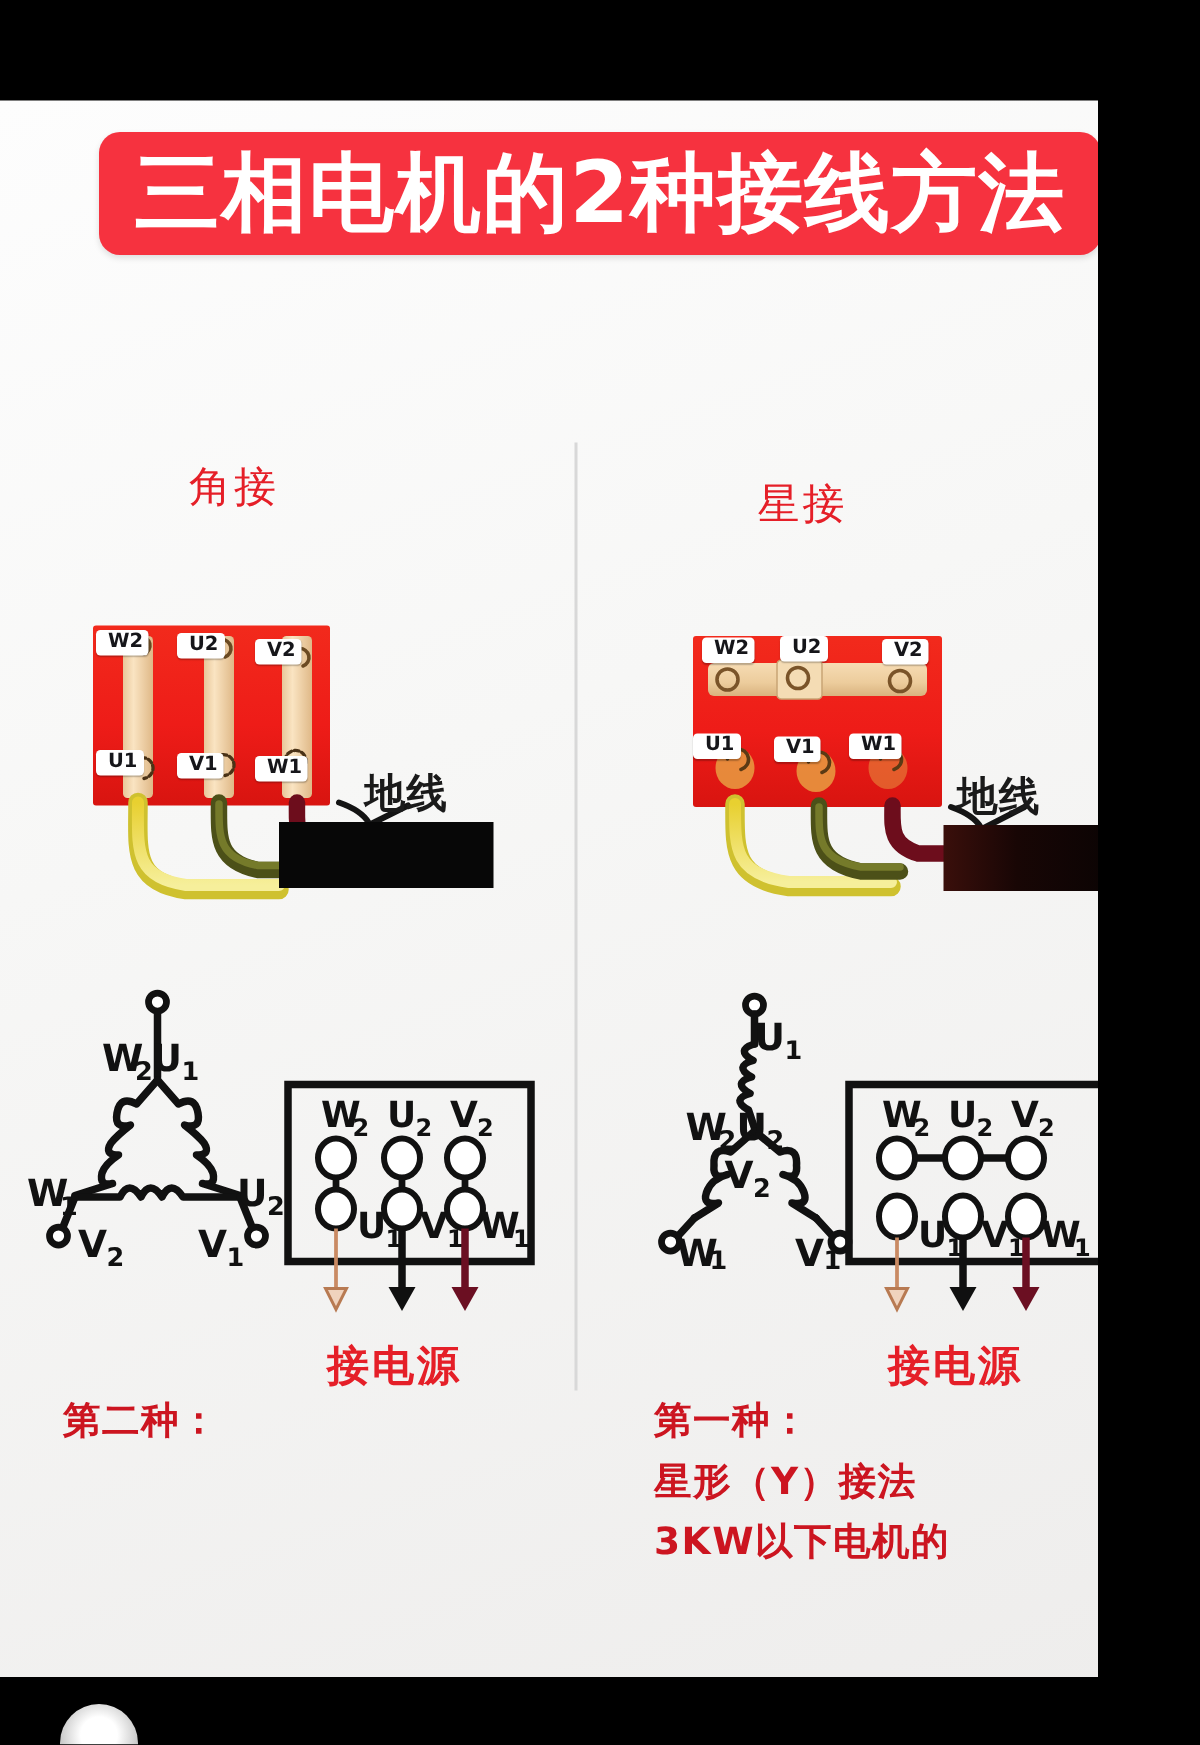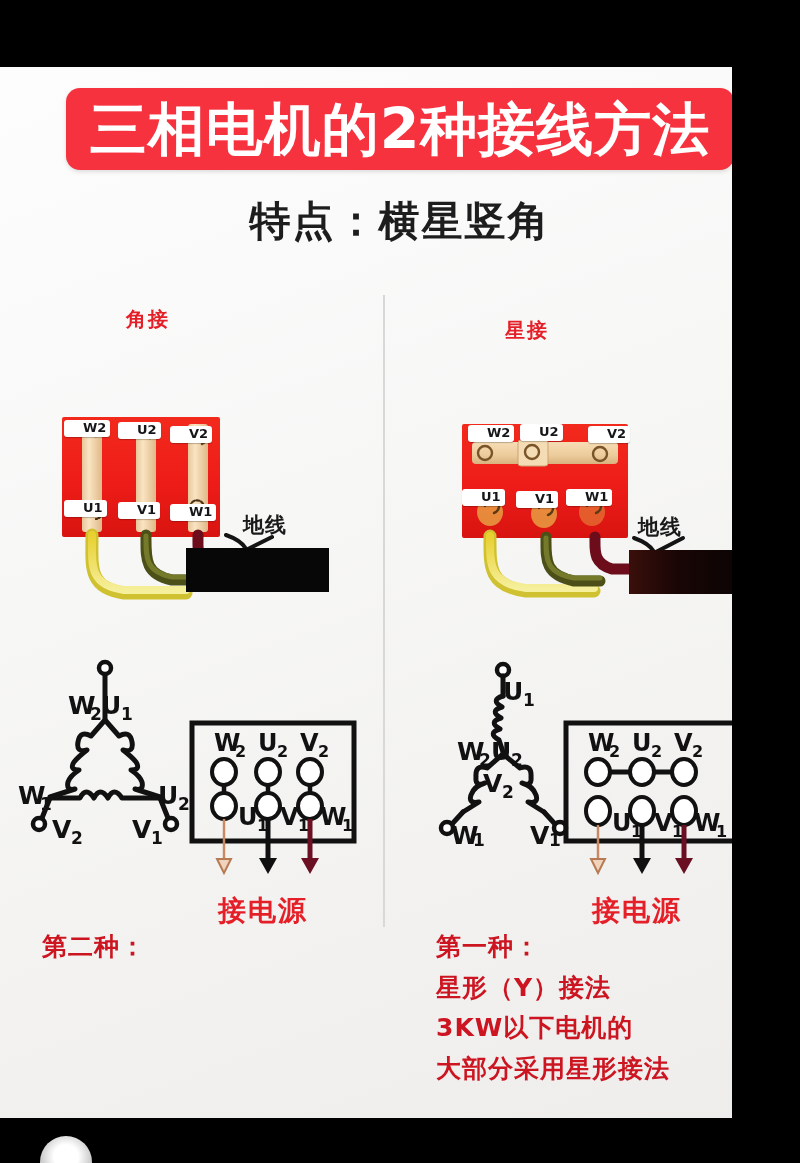--- a/index.html
+++ b/index.html
@@ -86,48 +86,48 @@
     position: absolute;
     left: 383px;
     top: 228px;
     width: 2px;
     height: 632px;
     background: #d8d8d8;
   }
   
   .col-head {
     position: absolute;
-    font-size: 20px;
-    font-weight: bold;
+    font-size: 28px;
+    font-weight: normal;
     color: #e51f28;
     letter-spacing: 2px;
   }
   .col-head.left  { left: 126px; top: 239px; }
   .col-head.right { left: 505px; top: 250px; }
   
   .photo {
     position: absolute;
   }
   
   .chip {
     position: absolute;
     background: #ffffff;
     color: #16161a;
     font-size: 13px;
     font-weight: bold;
-    padding: 1px 4px 2px 19px;
+    padding: 1px 4px 2px 8px;
     border-radius: 3px;
     line-height: 1.05;
     letter-spacing: 0px;
     box-shadow: 0 1px 1px rgba(0,0,0,0.25);
   }
   
   .ground-label {
     position: absolute;
-    font-size: 21px;
+    font-size: 27px;
     font-weight: bold;
     color: #1a1a1a;
     letter-spacing: 1px;
     text-align: center;
   }
   
   .power-label {
     position: absolute;
     font-size: 28px;
     font-weight: bold;
@@ -153,21 +153,20 @@
 
 <div id="page">
 
   <div class="black-bar-top"></div>
 
   <div id="content">
 
     <div class="title-box">
       <span class="title-text">三相电机的2种接线方法</span>
     </div>
-    <div class="subtitle">特点：横星竖角</div>
 
     <div class="divider"></div>
 
     <div class="col-head left">角接</div>
     <div class="col-head right">星接</div>
 
     <div class="photo" style="left:40px; top:285px;">
       <svg width="330" height="255" viewBox="0 0 330 255">
         <defs>
           <linearGradient id="redblkL" x1="0" y1="0" x2="0" y2="1">
@@ -479,21 +478,20 @@
     </div>
     <div class="power-label" style="left:592px; top:825px;">接电源</div>
 
     <div class="desc left">
       <div>第二种：</div>
     </div>
     <div class="desc right">
       <div>第一种：</div>
       <div>星形（Y）接法</div>
       <div>3KW以下电机的</div>
-      <div>大部分采用星形接法</div>
     </div>
 
   </div>
 
   <div class="black-bar-bottom"></div>
   <div class="bottom-circle"></div>
 
 </div>
 
 </body></html>

